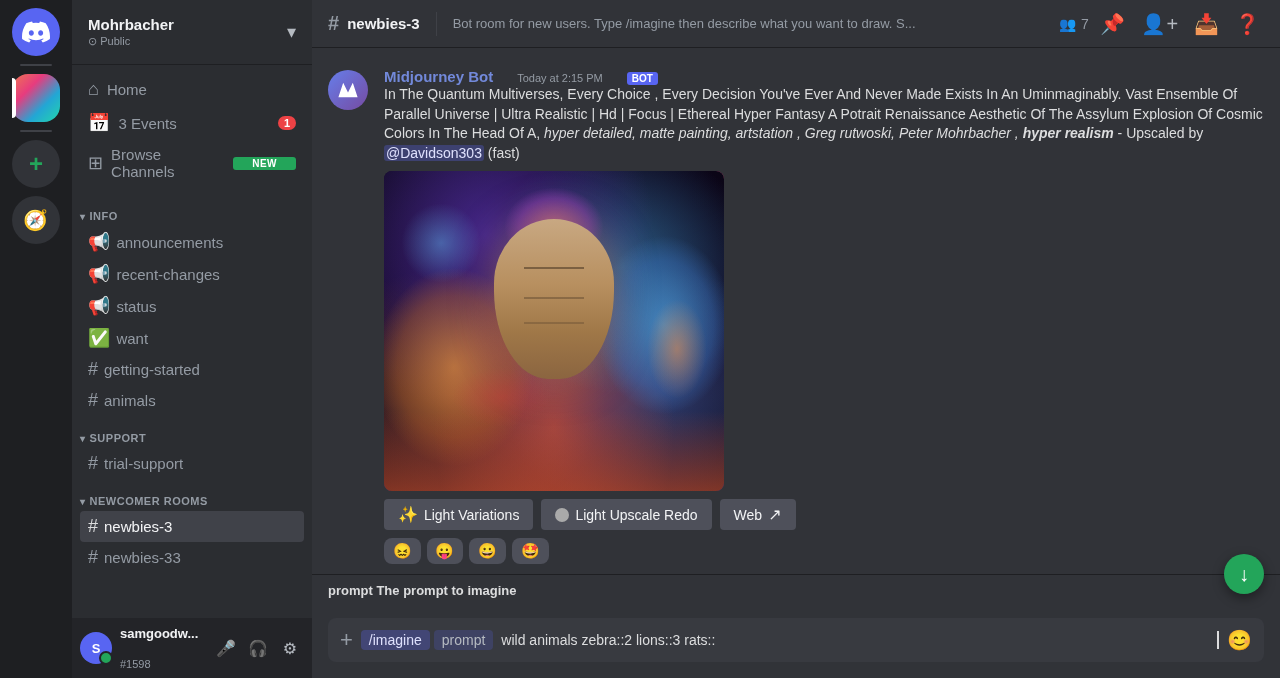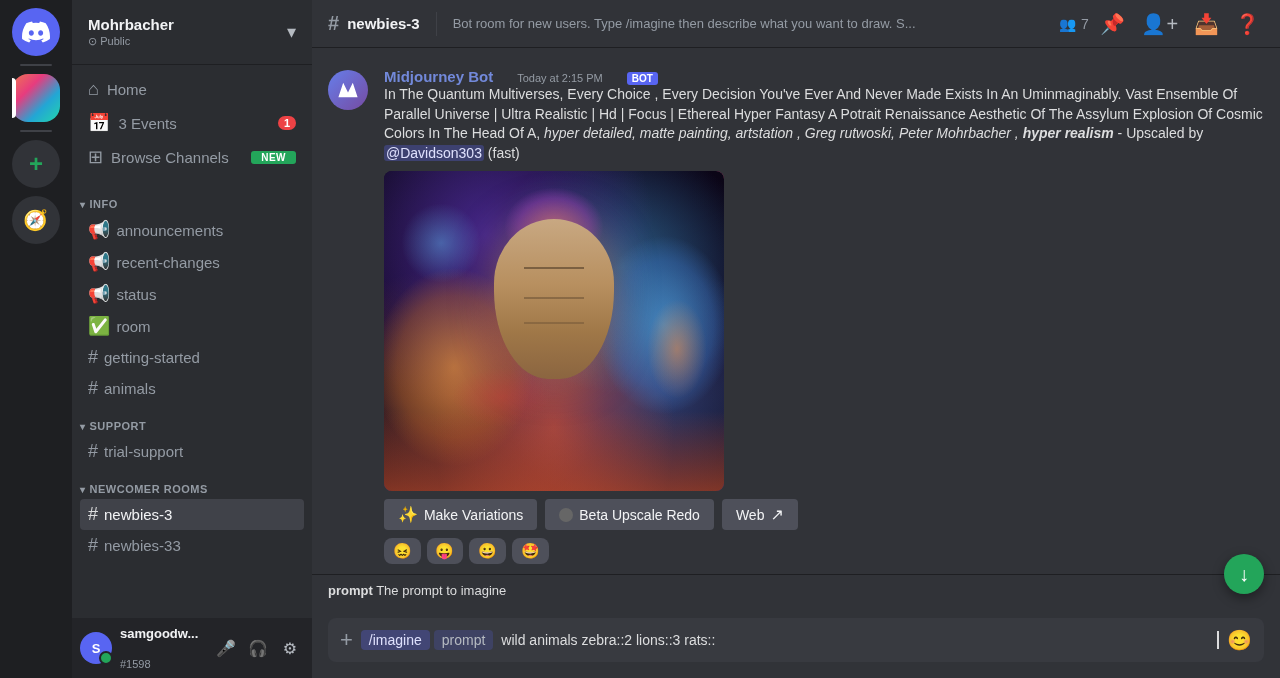--- a/index.html
+++ b/index.html
@@ -87,21 +87,21 @@
       border-radius: 8px;
       padding: 1px 6px;
       font-size: 11px;
       font-weight: 600;
     }
     .nav-item .new-badge {
       margin-left: auto;
       background: #23a55a;
       color: white;
       border-radius: 3px;
-      padding: 1px 10px;
+      padding: 1px 19px;
       font-size: 10px;
       font-weight: 700;
       letter-spacing: 0.5px;
     }
 
     .category-header {
       display: flex;
       align-items: center;
       gap: 4px;
       padding: 16px 8px 4px 8px;
@@ -354,21 +354,21 @@
       border: 1px solid transparent;
     }
 
     
     .prompt-bar {
       padding: 8px 16px;
       background: #313338;
       border-top: 1px solid #1e1f22;
     }
     .prompt-label { font-size: 13px; color: #949ba4; margin-bottom: 4px; }
-    .prompt-label span { color: #dcddde; font-weight: 400; }
+    .prompt-label span { color: #dcddde; font-weight: 700; }
 
     .input-area {
       padding: 8px 16px 16px 16px;
       background: #313338;
     }
     .input-box {
       display: flex;
       align-items: center;
       background: #383a40;
       border-radius: 8px;
@@ -511,21 +511,21 @@
     <div class="channel-item">
       <span class="ch-icon">📢</span>
       <span>recent-changes</span>
     </div>
     <div class="channel-item">
       <span class="ch-icon">📢</span>
       <span>status</span>
     </div>
     <div class="channel-item">
       <span class="ch-icon">✅</span>
-      <span>room</span>
+      <span>want</span>
     </div>
     <div class="channel-item">
       <span class="ch-icon">#</span>
       <span>getting-started</span>
     </div>
     <div class="channel-item">
       <span class="ch-icon">#</span>
       <span>animals</span>
     </div>
   </div>
@@ -623,25 +623,25 @@
 
             <div style="position:absolute; top:10%; left:5%; width:80px; height:80px; background:radial-gradient(ellipse, rgba(100,200,255,0.4) 0%, transparent 70%); border-radius:50%;"></div>
             <div style="position:absolute; top:40%; right:5%; width:60px; height:100px; background:radial-gradient(ellipse, rgba(255,140,60,0.5) 0%, transparent 70%); border-radius:50%;"></div>
             <div style="position:absolute; bottom:20%; left:20%; width:100px; height:60px; background:radial-gradient(ellipse, rgba(200,60,60,0.4) 0%, transparent 70%); border-radius:50%;"></div>
           </div>
         </div>
 
         <div class="action-buttons">
           <button class="action-btn">
             <span class="btn-icon">✨</span>
-            <span>Make Variations</span>
+            <span>Light Variations</span>
           </button>
           <button class="action-btn">
-            <span class="btn-icon" style="width:14px; height:14px; border-radius:50%; background:#666; display:inline-block;"></span>
-            <span>Beta Upscale Redo</span>
+            <span class="btn-icon" style="width:14px; height:14px; border-radius:50%; background:#aaa; display:inline-block;"></span>
+            <span>Light Upscale Redo</span>
           </button>
           <button class="action-btn">
             <span>Web</span>
             <span class="btn-icon">↗</span>
           </button>
         </div>
 
         <div class="reaction-row">
           <div class="reaction">
             <span>😖</span>

